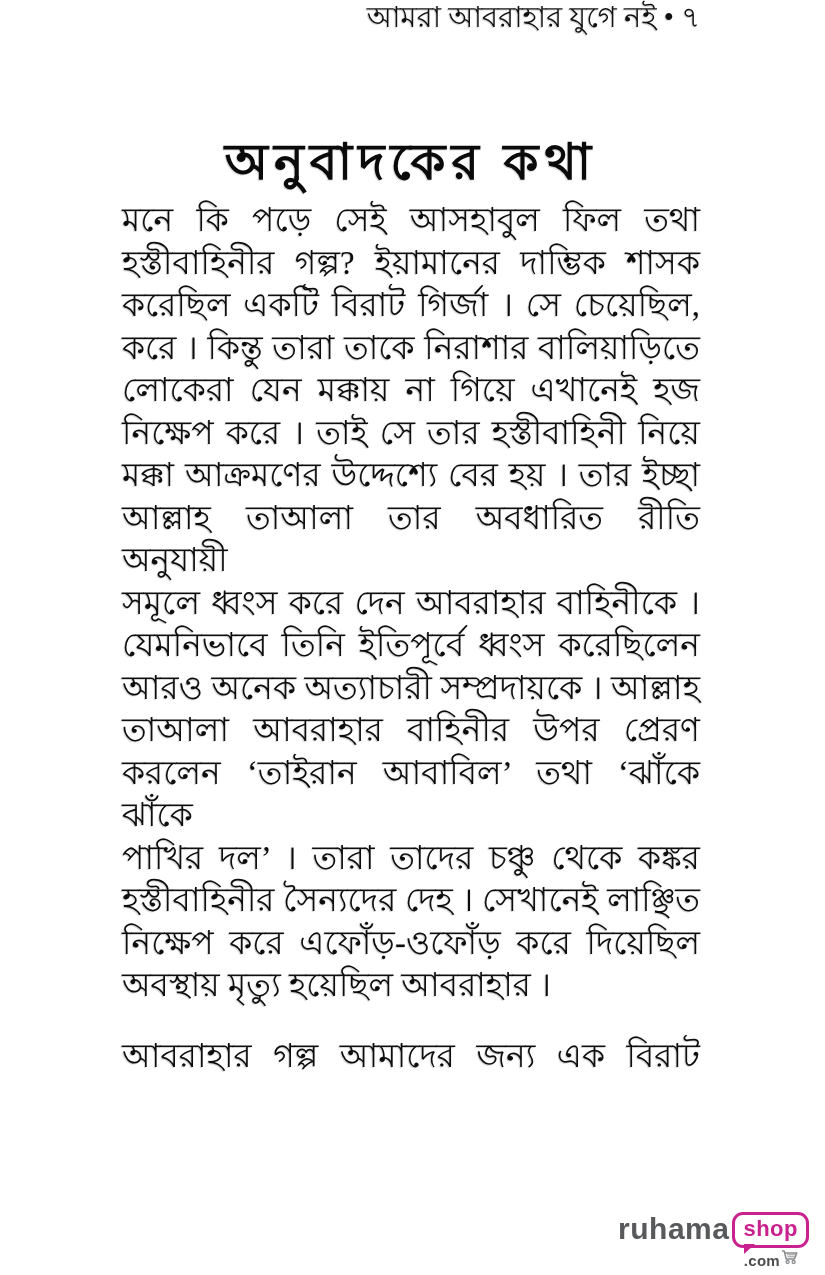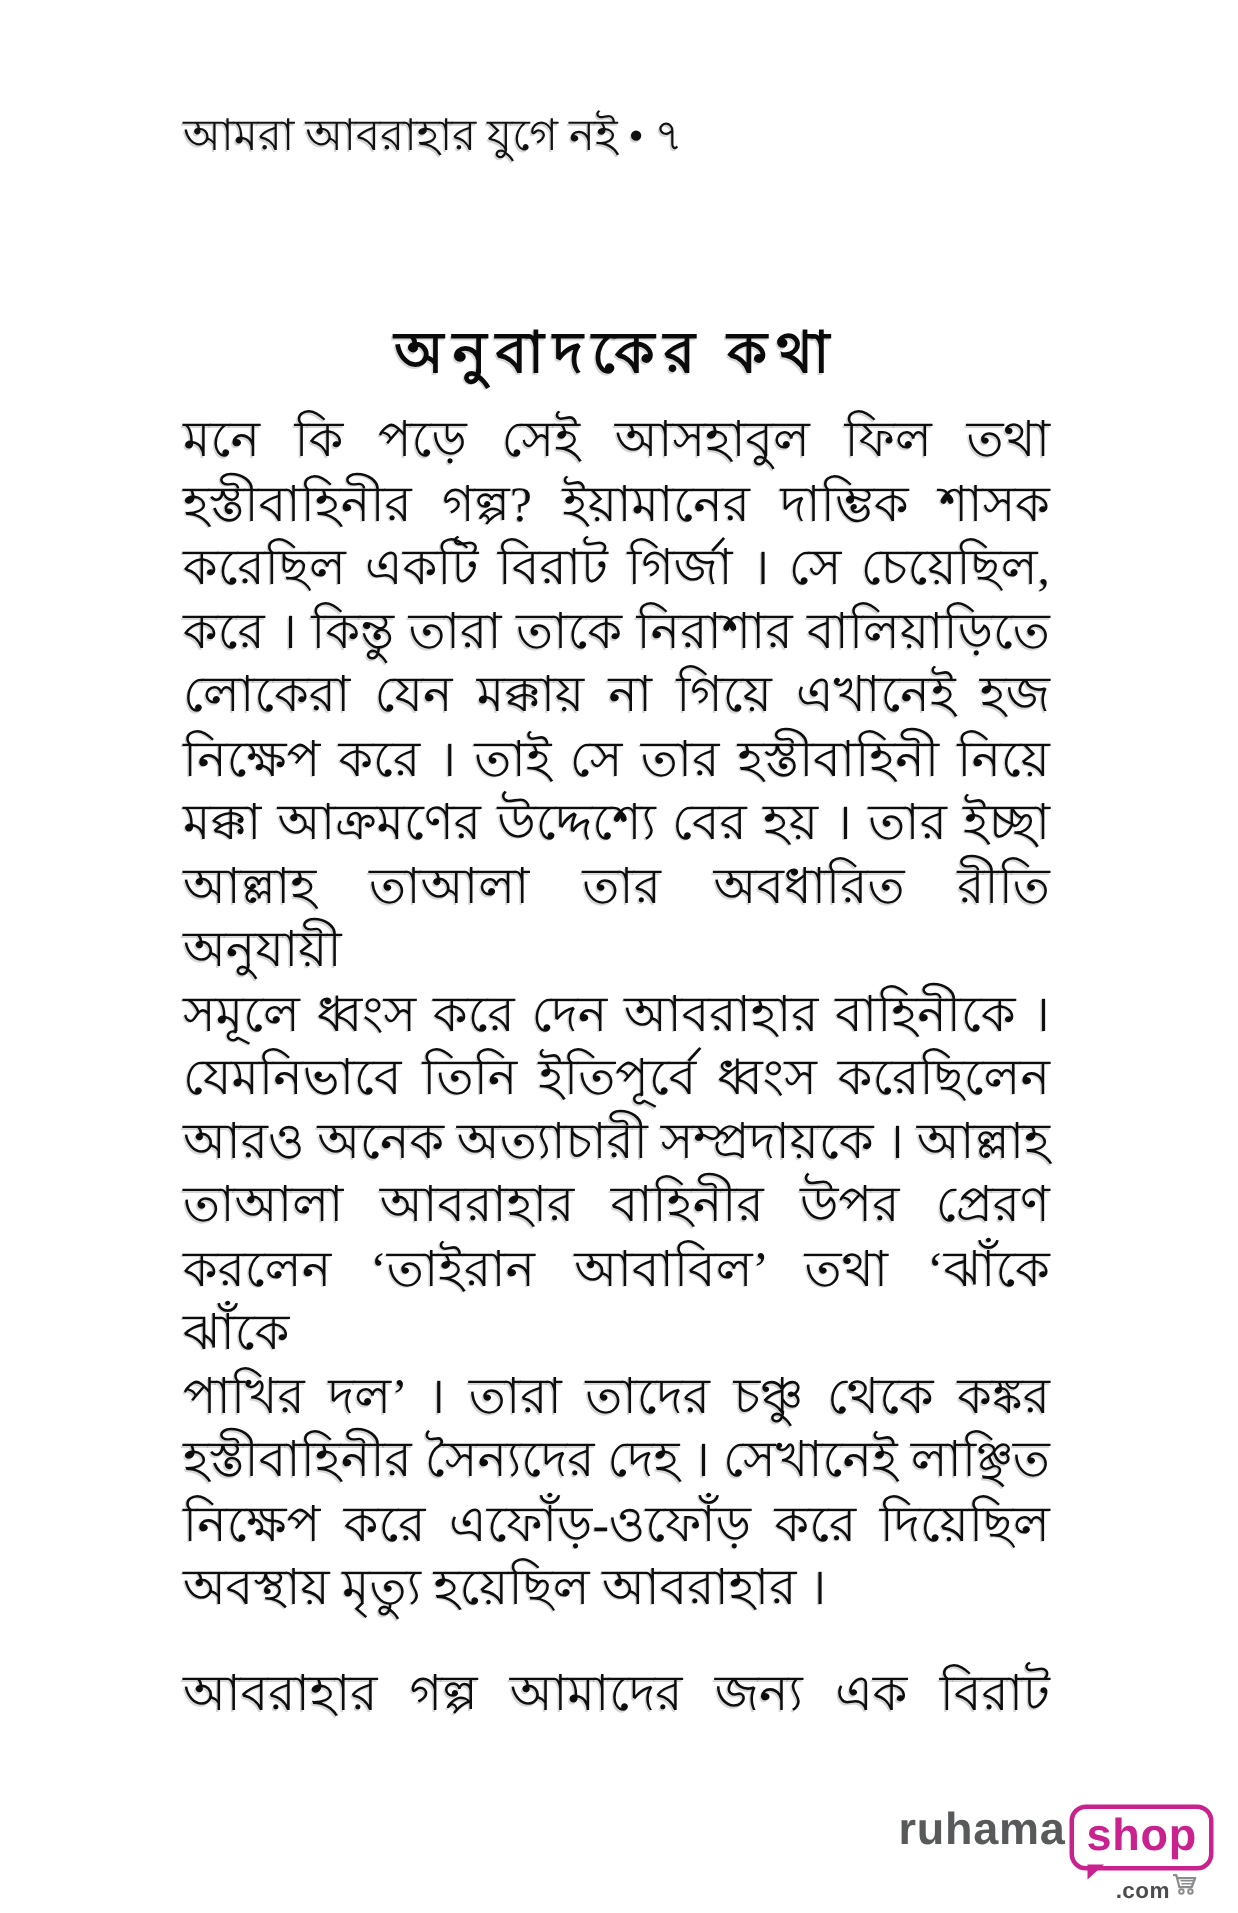--- a/index.html
+++ b/index.html
@@ -13,31 +13,30 @@
     color: #0b0b0b;
   }
   .page {
     position: absolute;
     inset: 0;
     padding-left: 122px;
     padding-right: 125px;
     background: #ffffff;
   }
   .page-header {
-    padding-top: 74px;
     font-size: 29px;
     line-height: 34px;
-    text-align: left;
+    text-align: right;
     color: #111;
     text-shadow: -1px 1px 0 rgba(60,60,60,0.22);
     white-space: nowrap;
   }
   .section-title {
     margin-top: 106px;
-    font-size: 38px;
+    font-size: 50px;
     line-height: 44px;
     font-weight: bold;
     text-align: center;
     letter-spacing: 6px;
     color: #0a0a0a;
     text-shadow: -1px 1px 0 rgba(60,60,60,0.20);
   }
   .body-text {
     margin-top: 15px;
     font-size: 33px;
@@ -74,21 +73,21 @@
   .bubble {
     position: relative;
     display: inline-block;
     border: 3px solid #c9218e;
     border-radius: 11px;
     padding: 1px 8px 3px 8px;
     margin-left: 3px;
     background: #ffffff;
   }
   .brand-pink {
-    font-size: 30px;
+    font-size: 22px;
     font-weight: bold;
     color: #c9218e;
     letter-spacing: 0.5px;
   }
   .bubble-tail {
     position: absolute;
     left: 9px;
     bottom: -9px;
     width: 0;
     height: 0;

